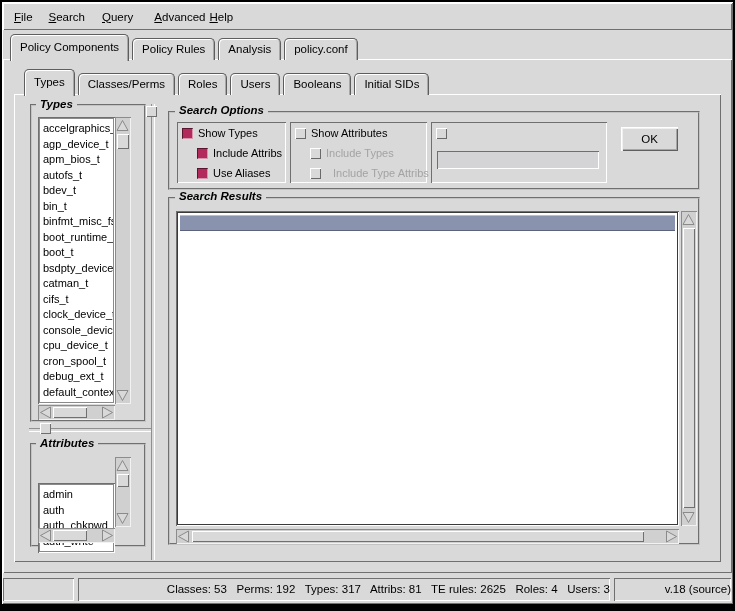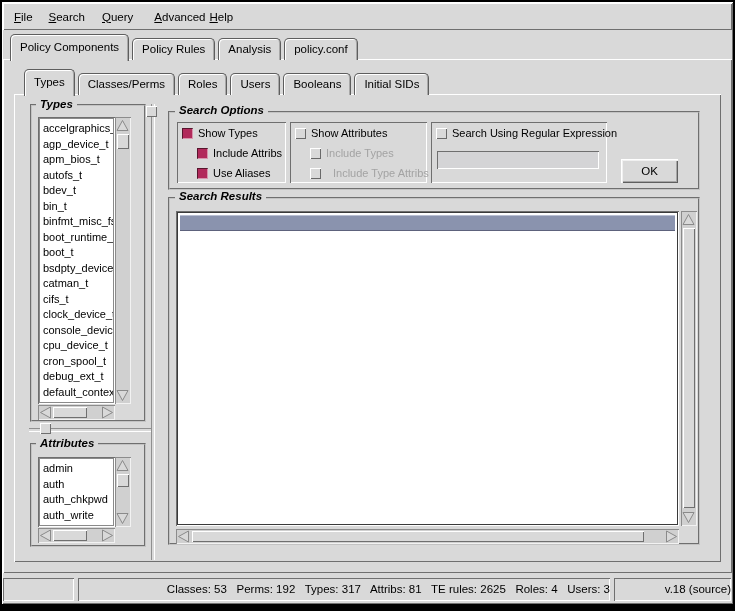--- a/index.html
+++ b/index.html
@@ -3,21 +3,21 @@
 <meta charset="utf-8">
 <style>
   * { box-sizing: border-box; margin: 0; padding: 0; }
   body { font-family: "Liberation Sans", sans-serif; }
   .window { position: relative; width: 735px; height: 611px; background: #000; overflow: hidden;
             font-size: 11.5px; color: #000; }
   .app { position: absolute; left: 2px; top: 2px; width: 731px; height: 602px; background: #d9d9d9; }
   .abs { position: absolute; }
   .raised1 { box-shadow: inset 1px 1px 0 #ffffff, inset -1px -1px 0 #6f6f6f; }
   .raised2 { box-shadow: inset 1px 1px 0 #ffffff, inset 2px 2px 0 #f0f0f0,
-             inset -1px -1px 0 #5f5f5f, inset -2px -2px 0 #a6a6a6; margin-top: 32px; }
+             inset -1px -1px 0 #5f5f5f, inset -2px -2px 0 #a6a6a6; }
   .sunken1 { box-shadow: inset 1px 1px 0 #6f6f6f, inset -1px -1px 0 #ffffff; }
   .panel { position: absolute; background: #d9d9d9; }
 
   
   .menubar { position: absolute; display: flex; align-items: center; }
   .menu-item { padding: 2px 2px; cursor: default; }
   .menu-item::first-letter { text-decoration: underline; }
 
   
   .tabs { position: absolute; display: flex; align-items: flex-end; gap: 3px; z-index: 2; }
@@ -163,21 +163,21 @@
     </div>
 
     <div class="sash-v" style="left:151px;top:104px;height:456px;"></div>
     <div class="sash-handle" style="left:146px;top:106px;"></div>
     <div class="sash-h" style="left:29px;top:428px;width:122px;"></div>
     <div class="sash-handle" style="left:40px;top:423px;"></div>
 
     <div class="groupbox" style="left:30px;top:443px;width:116px;height:104px;"></div>
     <div class="grouplabel" style="left:36px;top:437px;">Attributes</div>
 
-    <div class="inset-field" style="left:38px;top:457px;width:77px;height:70px;">
+    <div class="inset-field" style="left:38px;top:483px;width:77px;height:70px;">
       <div class="field-inner grayline listpad">
         <div class="lrow">admin</div>
         <div class="lrow">auth</div>
         <div class="lrow">auth_chkpwd</div>
         <div class="lrow">auth_write</div>
       </div>
     </div>
     <div class="sb" style="left:115px;top:457px;width:16px;height:70px;">
       <div class="sb-btn" style="left:1px;top:2px;">
         <svg width="13" height="13" viewBox="0 0 13 13">
@@ -232,21 +232,20 @@
       <span>Include Types</span>
     </div>
     <div class="check disabled" style="left:310px;top:166px;gap:12px;">
       <span class="ind"></span>
       <span>Include Type Attribs</span>
     </div>
 
     <div class="abs sunken1" style="left:431px;top:122px;width:176px;height:61px;"></div>
     <div class="check" style="left:436px;top:126px;">
       <span class="ind"></span>
-      <span>Search Using Regular Expression</span>
     </div>
     <input class="entry" style="left: 437px; top: 151px; width: 162px; height: 18px;" value="">
 
     <div class="btn raised2" style="left:621px;top:127px;width:57px;height:24px;line-height:24px;">OK</div>
 
     <div class="groupbox" style="left:168px;top:197px;width:532px;height:348px;"></div>
     <div class="grouplabel" style="left:175px;top:190px;">Search Results</div>
 
     <div class="inset-field" style="left:176px;top:211px;width:503px;height:315px;">
       <div class="field-inner darkline" style="position:relative;">

